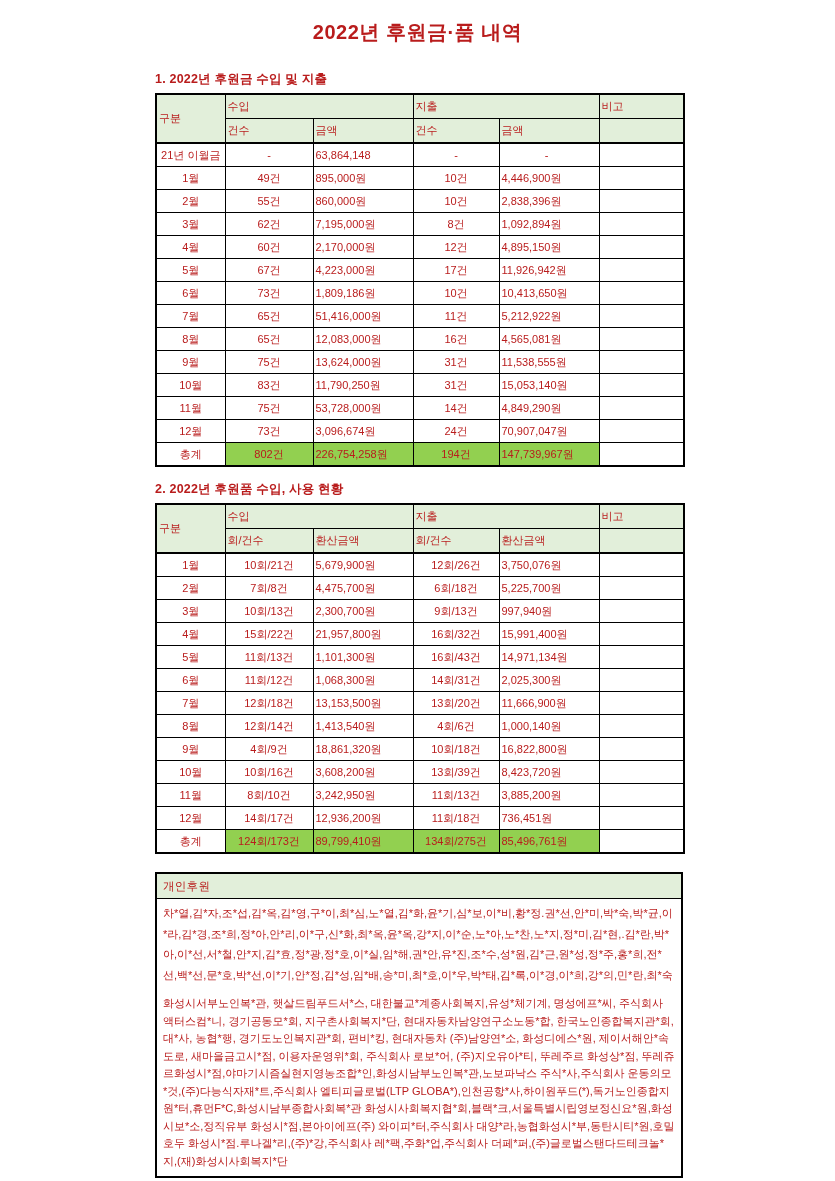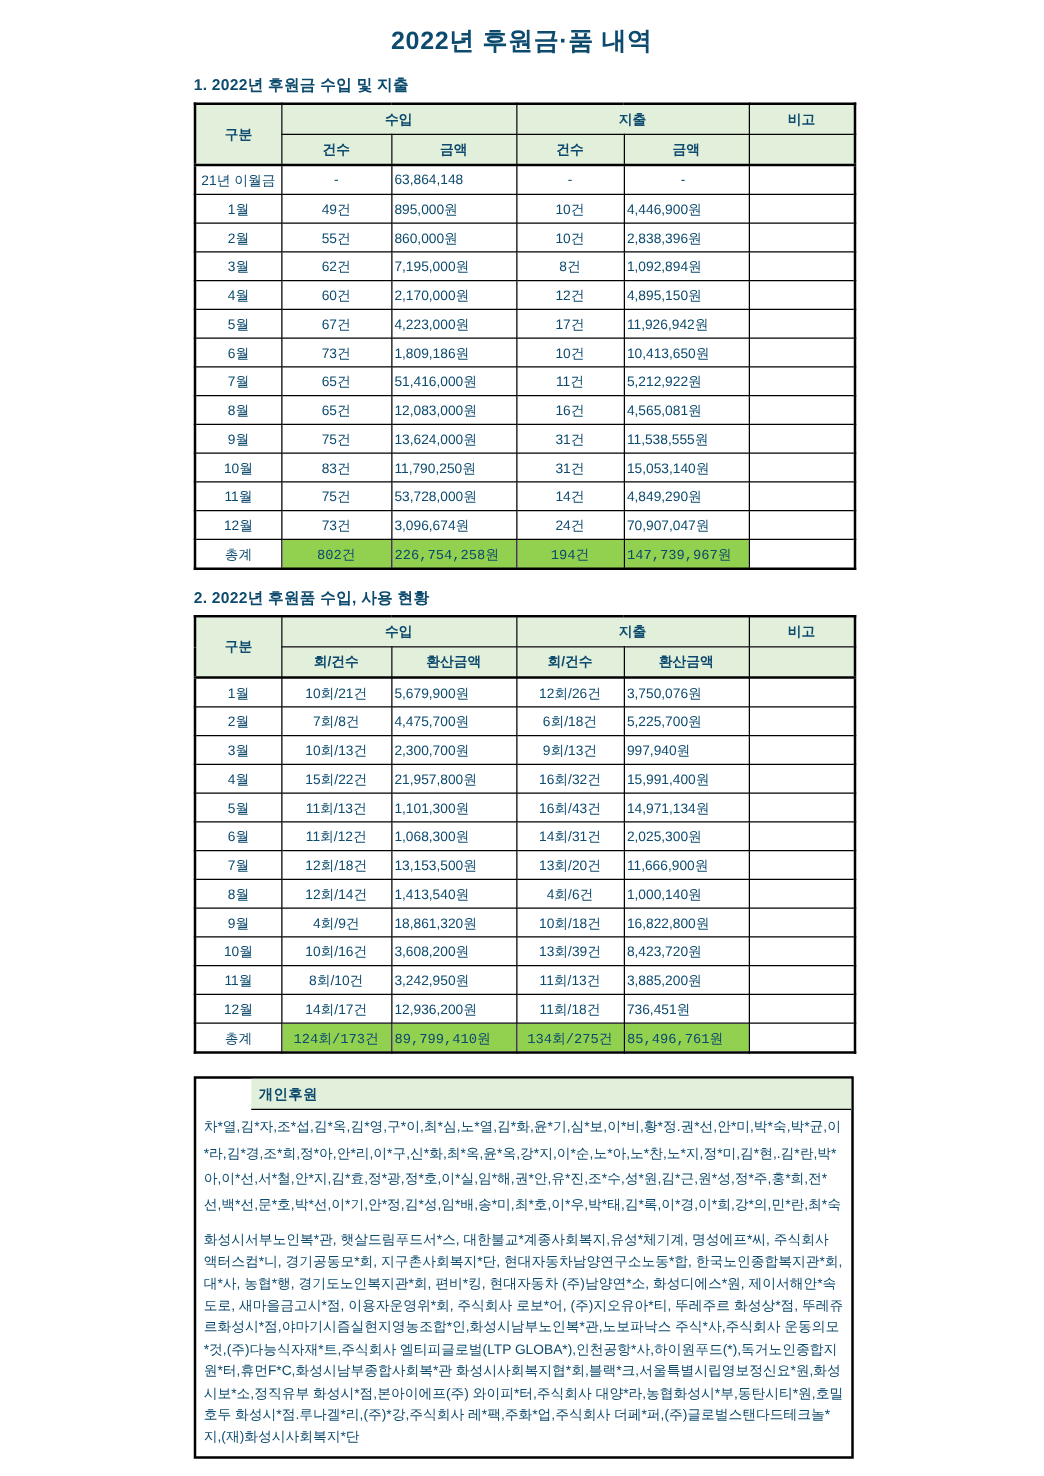--- a/index.html
+++ b/index.html
@@ -1,42 +1,42 @@
 <!DOCTYPE html>
 <html><head>
 <meta charset="utf-8">
 <style>
   html,body{margin:0;padding:0;background:#ffffff;}
   .page{
     position:relative;width:835px;height:1181px;background:#ffffff;
-    font-family:"Liberation Sans","DejaVu Sans",sans-serif;color:#0c4a6e;overflow:hidden;
+    font-family:"Liberation Sans","DejaVu Sans",sans-serif;color:#b91c1c;overflow:hidden;
   }
   .title{margin:0;padding-top:19px;text-align:center;font-size:20px;font-weight:bold;letter-spacing:.5px;}
   .content{width:528px;margin-left:155px;}
   .sec{display:block;}
-  .sec1{margin-top:14px;}
+  .sec1{margin-top:25px;}
   .sec2{margin-top:14px;}
   .sec3{margin-top:18px;}
   .sec-heading{margin:0 0 5px 0;font-size:12.5px;font-weight:bold;letter-spacing:.2px;}
   table.data-table{table-layout:fixed;border-collapse:collapse;width:528px;border:2px solid #000;}
   .data-table th,.data-table td{
     border:1px solid #000;font-size:11px;padding:0 2px;height:22px;
     overflow:hidden;white-space:nowrap;
   }
-  .data-table thead th{background:#e2efda;font-weight:bold;text-align:center;height:23px;}
+  .data-table thead th{background:#e2efda;font-weight:normal;text-align:left;height:23px;}
   .data-table thead{border-bottom:2px solid #000;}
   .data-table td{text-align:center;background:#ffffff;}
   .data-table td:nth-child(3),.data-table td:nth-child(5){text-align:left;padding-right:7px;}
-  .data-table tr.total td:nth-child(n+2):nth-child(-n+5){background:#92d050;font-family:Liberation Mono, monospace;}
+  .data-table tr.total td:nth-child(n+2):nth-child(-n+5){background:#92d050;}
   .c-cat{width:69px;} .c-cnt1{width:88px;} .c-amt1{width:100px;}
   .c-cnt2{width:86px;} .c-amt2{width:100px;} .c-note{width:85px;}
   .donor-box{border:2px solid #000;background:#fff;}
   .donor-header{
-    background:#e2efda;font-weight:bold;font-size:11.5px;
-    padding:5px 6px 4px;border-bottom:1px solid #000;letter-spacing:.3px;margin-left:44px;
+    background:#e2efda;font-weight:normal;font-size:11.5px;
+    padding:5px 6px 4px;border-bottom:1px solid #000;letter-spacing:.3px;
   }
   .donor-header + .donor-names + .donor-header{border-top:1px solid #000;}
   .donor-names{font-size:11px;padding:4px 6px 6px;word-break:break-all;text-align:left;}
   .donor-names.individual{line-height:20.5px;}
   .donor-names.group{line-height:17.5px;}
 </style>
 </head>
 <body>
 
 <div class="page">

